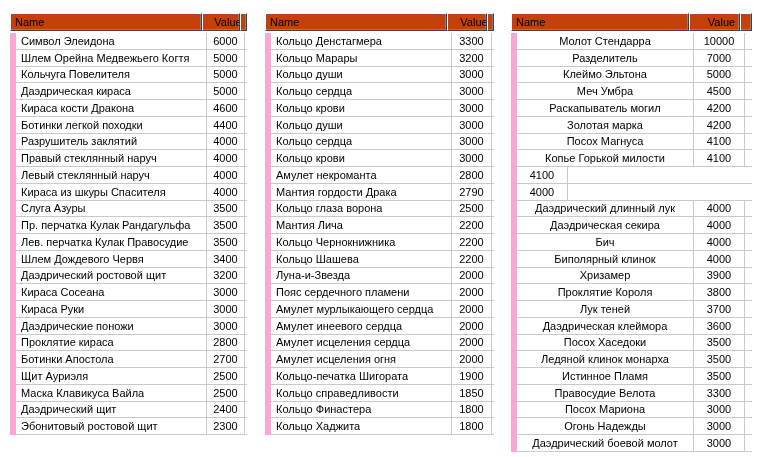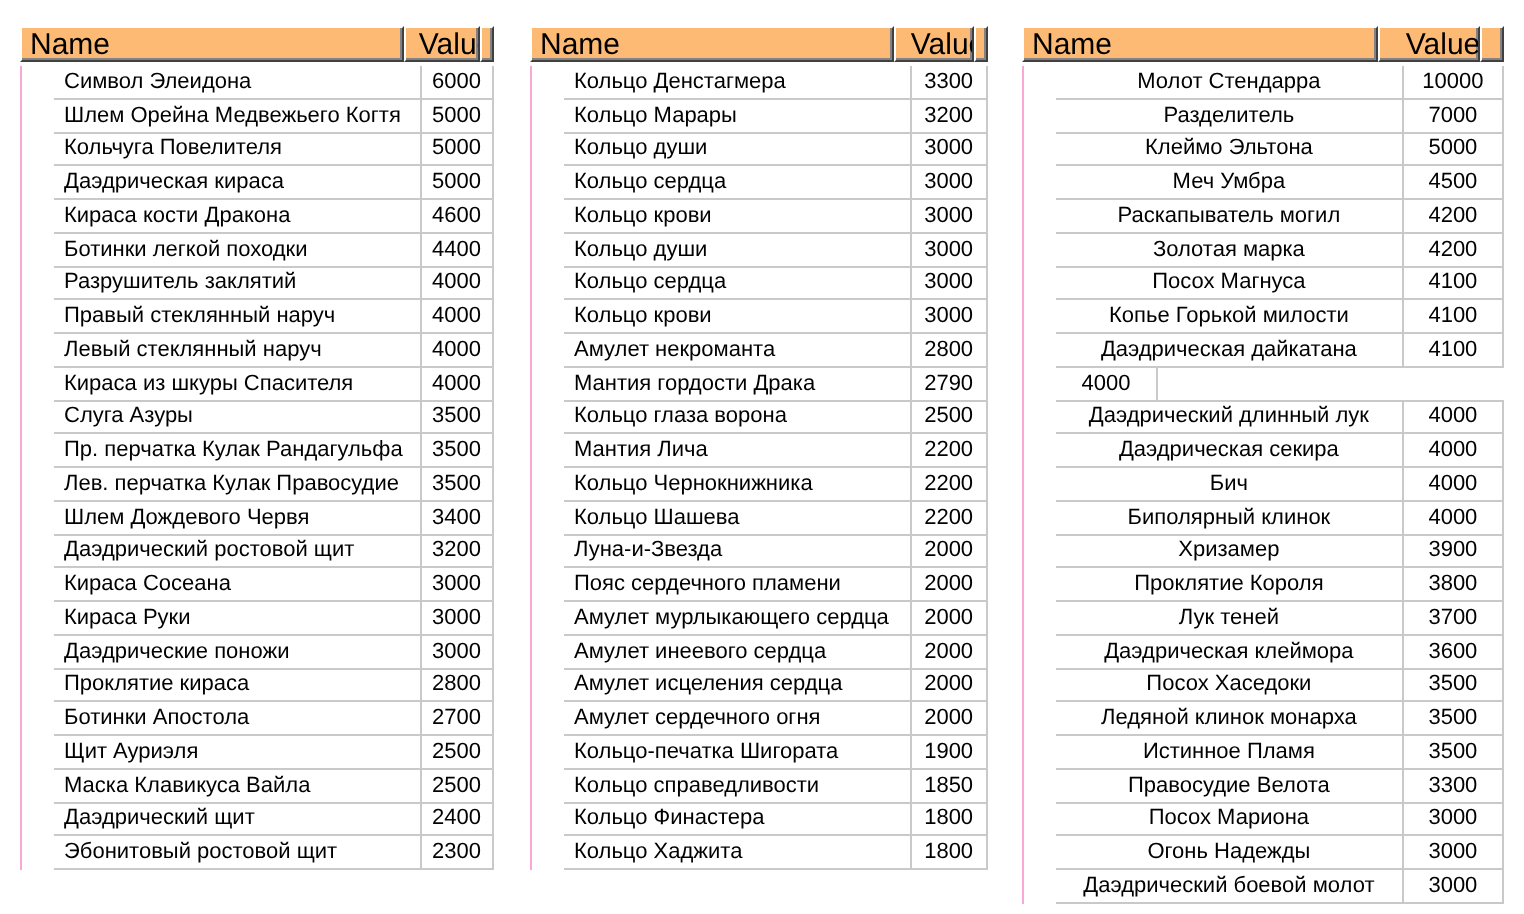--- a/index.html
+++ b/index.html
@@ -23,44 +23,43 @@
   .lv2 { left: 265px; width: 229px; }
   .lv3 { left: 511px; width: 241px; }
 
   .lv-header {
     display: flex;
     height: 18px;
   }
   .hbtn {
     box-sizing: border-box;
     height: 18px;
-    background: #fdba74;
+    background: #c2410c;
     border-top: 1px solid #FFFFFF;
     border-left: 1px solid #FFFFFF;
     border-right: 1px solid #404040;
     border-bottom: 1px solid #404040;
     box-shadow: inset -1px -1px 0 #848284;
-    font-size: 15px;
+    font-size: 11px;
     color: #000000;
     display: flex;
     align-items: center;
     overflow: hidden;
     white-space: nowrap;
   }
   .hbtn.hname  { padding-left: 4px; }
   .hbtn.hvalue { justify-content: center; padding-left: 14px; }
   .lv1 .hname { width: 192px; } .lv1 .hvalue { width: 38px; } .lv1 .hstrip { width: 7px; }
   .lv2 .hname { width: 182px; } .lv2 .hvalue { width: 40px; } .lv2 .hstrip { width: 7px; }
   .lv3 .hname { width: 178px; } .lv3 .hvalue { width: 51px; } .lv3 .hstrip { width: 12px; }
 
   .lv-body {
     margin-top: 2px;
-    border-left: 1px solid #f9a8d4;
+    border-left: 6px solid #f9a8d4;
     box-sizing: border-box;
-    padding-left: 16px;
   }
   .row {
     display: flex;
     height: 16.75px;
     box-sizing: border-box;
     border-bottom: 1px solid #C9C9C9;
     background: #FFFFFF;
   }
   .cell {
     box-sizing: border-box;
@@ -317,21 +316,21 @@
           <div class="cell name">Амулет инеевого сердца</div>
           <div class="cell value">2000</div>
           <div class="cell strip"></div>
         </div>
         <div class="row">
           <div class="cell name">Амулет исцеления сердца</div>
           <div class="cell value">2000</div>
           <div class="cell strip"></div>
         </div>
         <div class="row">
-          <div class="cell name">Амулет сердечного огня</div>
+          <div class="cell name">Амулет исцеления огня</div>
           <div class="cell value">2000</div>
           <div class="cell strip"></div>
         </div>
         <div class="row">
           <div class="cell name">Кольцо-печатка Шигората</div>
           <div class="cell value">1900</div>
           <div class="cell strip"></div>
         </div>
         <div class="row">
           <div class="cell name">Кольцо справедливости</div>
@@ -392,21 +391,20 @@
           <div class="cell name">Посох Магнуса</div>
           <div class="cell value">4100</div>
           <div class="cell strip"></div>
         </div>
         <div class="row">
           <div class="cell name">Копье Горькой милости</div>
           <div class="cell value">4100</div>
           <div class="cell strip"></div>
         </div>
         <div class="row">
-          <div class="cell name">Даэдрическая дайкатана</div>
           <div class="cell value">4100</div>
           <div class="cell strip"></div>
         </div>
         <div class="row">
           <div class="cell value">4000</div>
           <div class="cell strip"></div>
         </div>
         <div class="row">
           <div class="cell name">Даэдрический длинный лук</div>
           <div class="cell value">4000</div>

